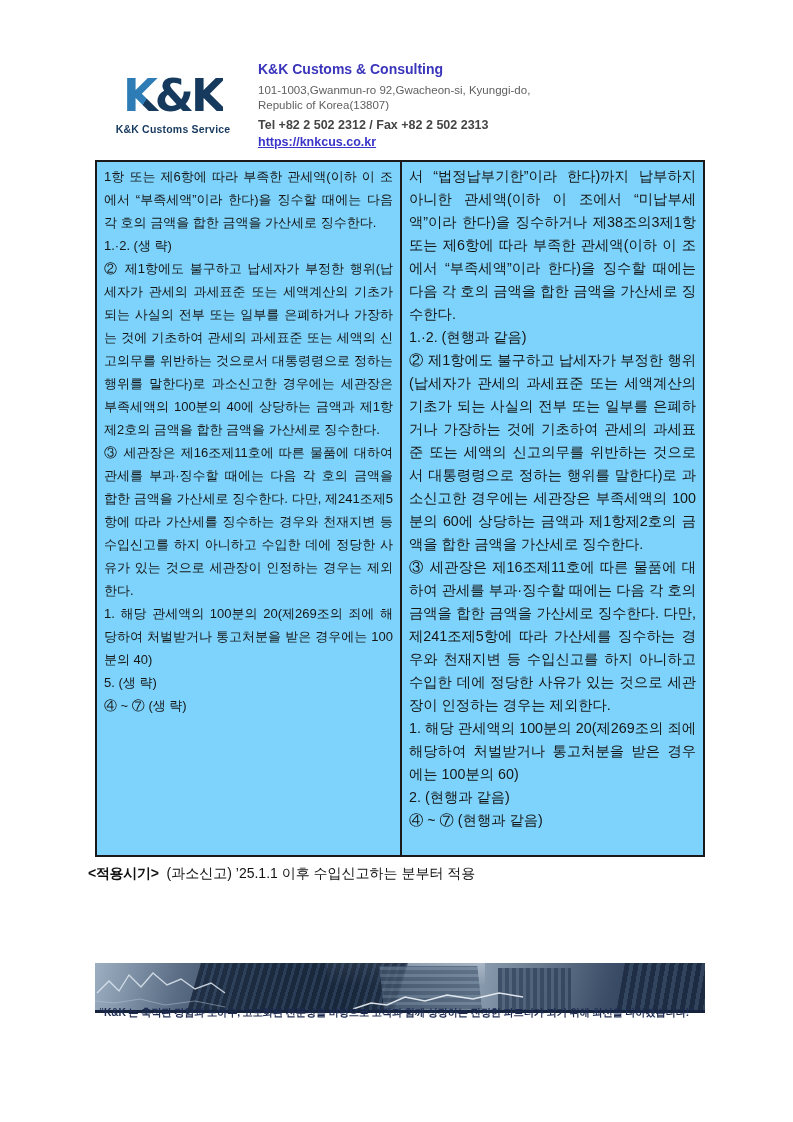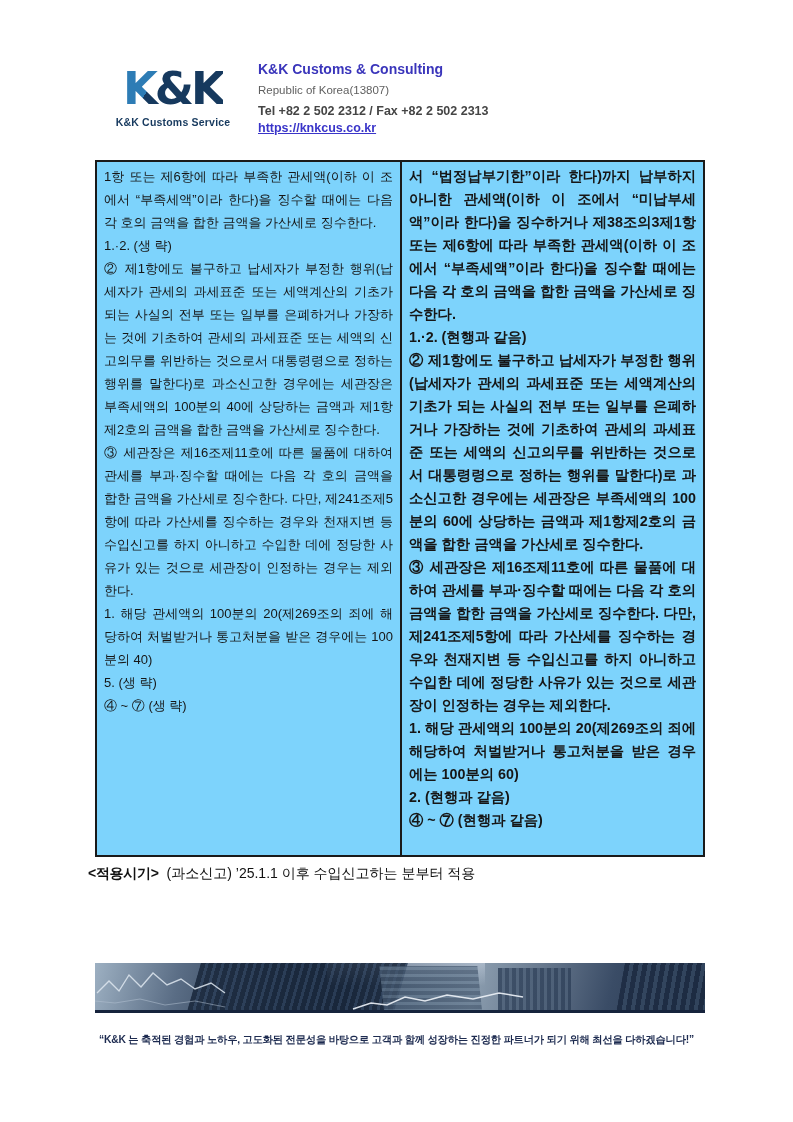--- a/index.html
+++ b/index.html
@@ -32,21 +32,21 @@
   .company-contact { color:#454545; font-weight:700; font-size:12.5px; margin-top:6px; }
   .company-website { color:#3a35c9; font-weight:700; font-size:12.5px; text-decoration:underline; margin-top:2px; display:inline-block; cursor:pointer; }
 
   
   .law-table {
     position:absolute; left:95px; top:160px; width:610px; height:697px;
     border:2px solid #1a1a1a; display:flex; background:#7dd3fc;
   }
   .law-cell { padding:3px 7px 0 7px; overflow:hidden; }
   .law-cell.left  { width:305px; border-right:2px solid #1a1a1a; font-size:13px; }
-  .law-cell.right { flex:1; font-size:14.3px;font-weight:bold; }
+  .law-cell.right { flex:1; font-size:14.3px; }
   .law-cell .para {
     line-height:23px; text-align:justify; color:#161616; word-break:normal;
   }
 
   
   .notes { position:absolute; left:88px; top:862px; width:620px; }
   .note-row { font-size:14px; line-height:22px; margin-bottom:18px; color:#111; white-space:nowrap; }
   .note-label { font-weight:700; margin-right:8px; letter-spacing:-0.3px; }
   .note-text { font-weight:400; }
 
@@ -71,36 +71,37 @@
   .bld3 { left:66%; top:10%; width:12%; height:100%;
           background:repeating-linear-gradient(90deg,#2e4059 0 4px,#4a5d75 4px 7px); opacity:.8; }
   .bld4 { left:86%; top:0; width:16%; height:110%; transform:skewX(-10deg);
           background:repeating-linear-gradient(90deg,#1b2940 0 5px,#33465f 5px 9px); }
   .banner-sky { position:absolute; left:38%; top:0; width:26%; height:45%;
           background:linear-gradient(180deg,#c3cedd 0%, rgba(195,206,221,0) 100%); opacity:.55; }
   .banner-charts { position:absolute; left:0; top:0; width:100%; height:100%; }
   .banner-strip { position:absolute; left:0; bottom:0; width:100%; height:3px; background:#16233c; }
 
   .slogan {
-    position:absolute; left:70px; top:1033px; width:653px;
+    position:absolute; left:70px; top:1006px; width:653px;
     text-align:center; font-weight:700; font-size:10.3px;
     color:#1d2b50; letter-spacing:-0.2px; white-space:nowrap;
   }
 </style>
 </head>
 <body>
 
 <div class="header">
   <div class="logo-block">
     <span class="logo-text">K&amp;K</span>
     <div class="logo-sub">K&amp;K Customs Service</div>
   </div>
   <div class="company-block">
     <div class="company-name">K&amp;K Customs &amp; Consulting</div>
     <div class="company-address">
+      <div>101-1003,Gwanmun-ro 92,Gwacheon-si, Kyunggi-do,</div>
       <div>Republic of Korea(13807)</div>
     </div>
     <div class="company-contact">Tel +82 2 502 2312 / Fax +82 2 502 2313</div>
     <a class="company-website">https://knkcus.co.kr</a>
   </div>
 </div>
 
 <div class="law-table">
   <div class="law-cell left">
       <div class="para">1항 또는 제6항에 따라 부족한 관세액(이하 이 조에서 “부족세액”이라 한다)을 징수할 때에는 다음 각 호의 금액을 합한 금액을 가산세로 징수한다.</div>

